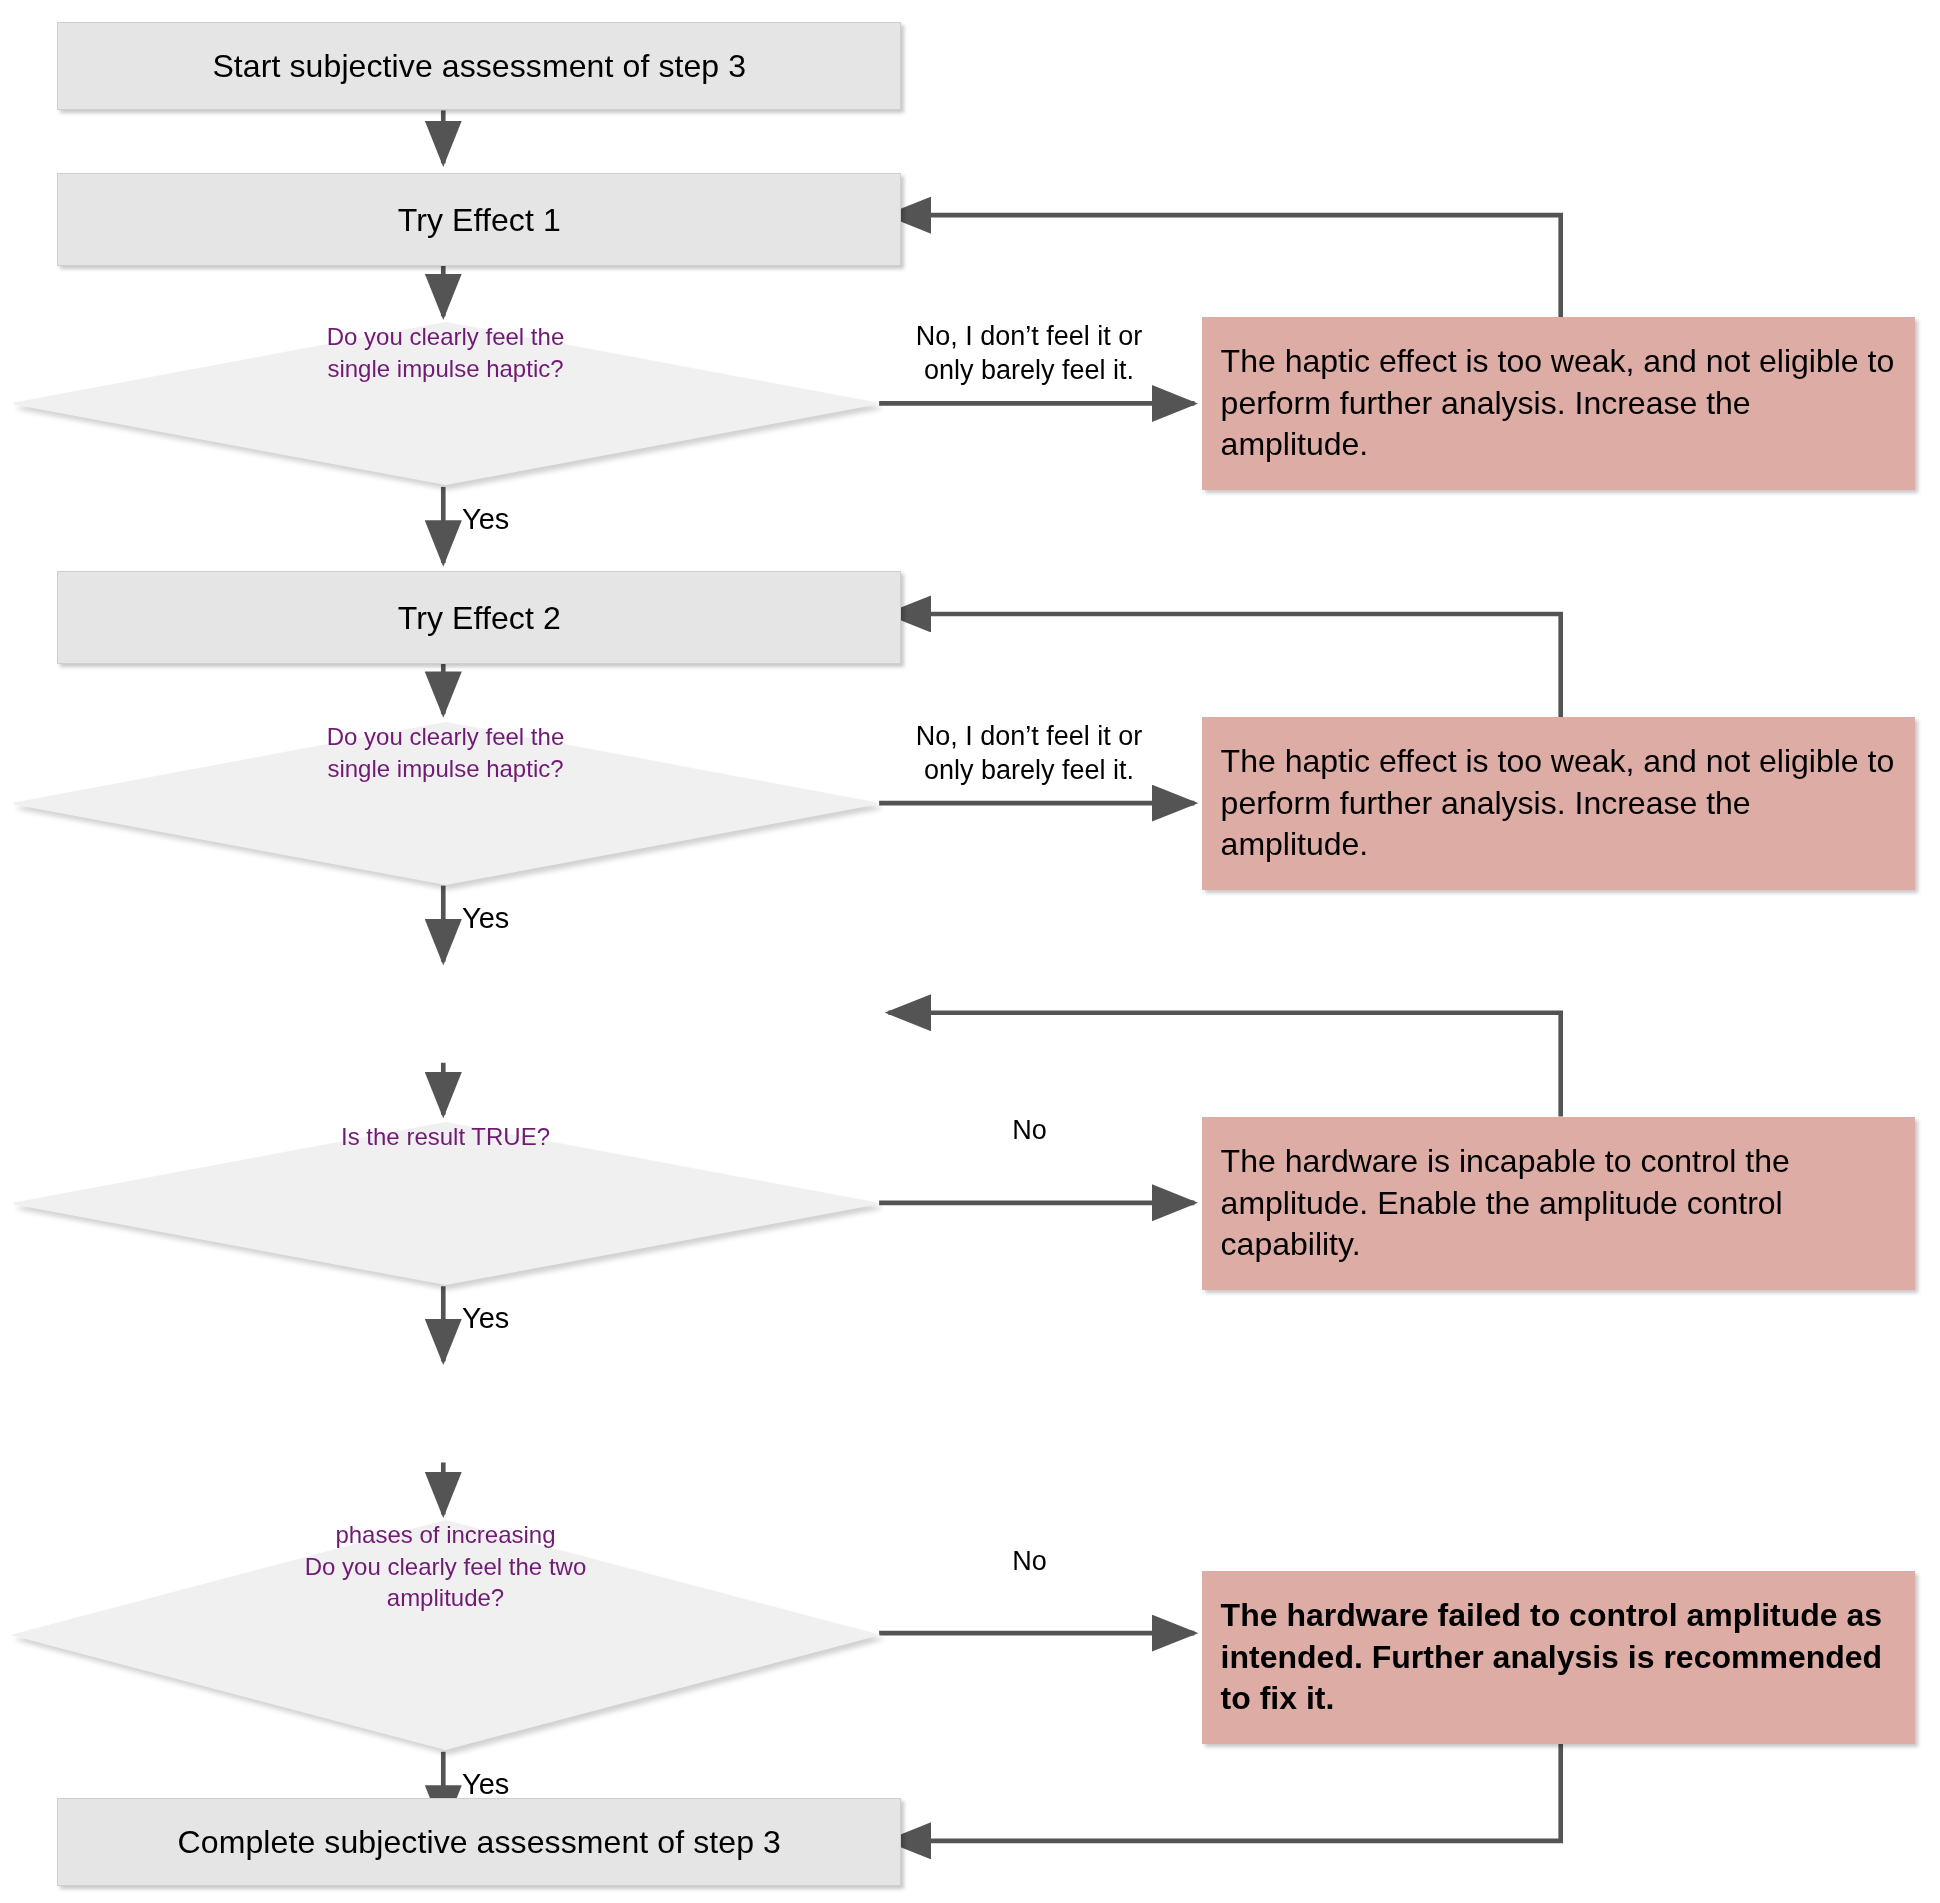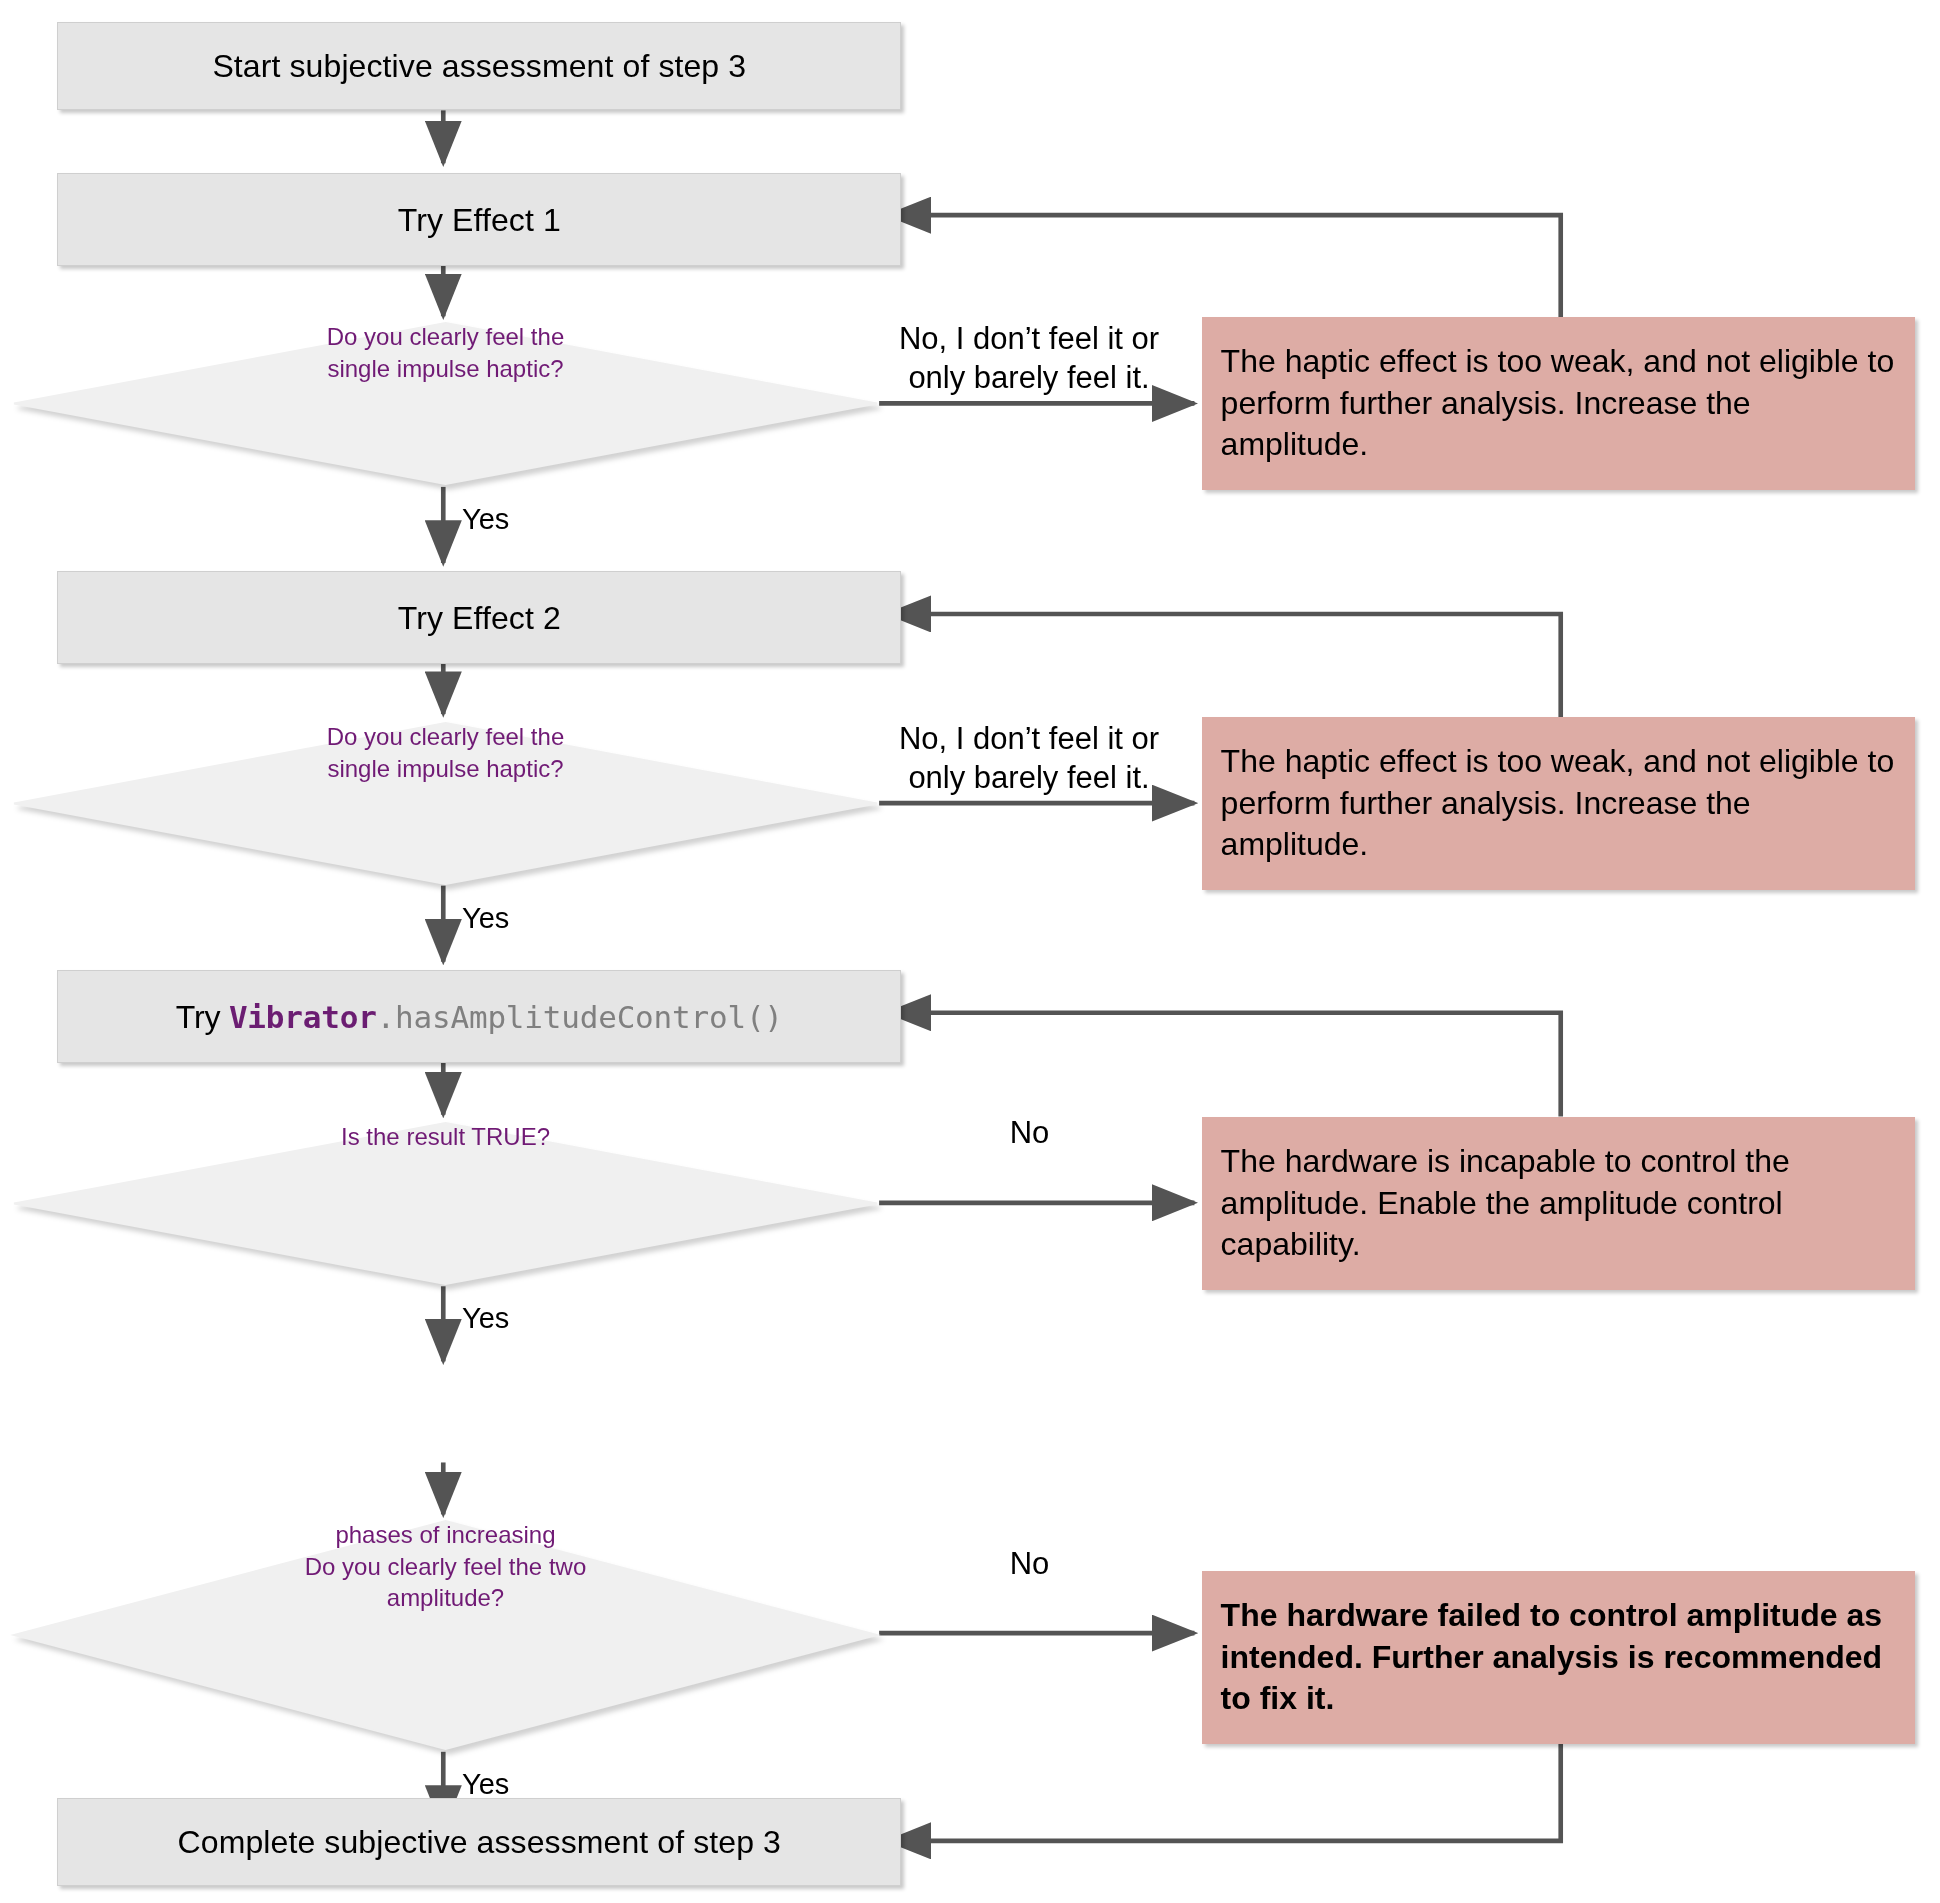--- a/index.html
+++ b/index.html
@@ -70,21 +70,21 @@
     color:#000000;
     font-size:32px;
     line-height:1.30;
     text-align:left;
   }
 
   
   .edge-label{
     position:absolute;
     color:#000000;
-    font-size:31px;
+    font-size:27px;
     line-height:1.26;
     text-align:center;
     white-space:nowrap;
   }
   .edge-label.yes{font-size:29px;}
 
   
   #wires{position:absolute;left:0;top:0;width:1940px;height:1903px;pointer-events:none;}
 </style>
 </head>
@@ -165,25 +165,20 @@
       <polygon points="467.5,2 933,89 467.5,176 2,89" fill="#f0f0f0" stroke="#f0f0f0" stroke-width="2" style="filter:drop-shadow(4px 5px 3px rgba(0,0,0,0.18));"></polygon>
     </svg>
     <div class="diamond-label">
       <div>
         <div>Do you clearly feel the</div>
         <div>single impulse haptic?</div>
       </div>
     </div>
   </div>
 
-  <div class="node-box code-box" style="left:21.3px;top:970px;width:844px;height:93px;">
-    <span>
-      <span class="code-kw">Try </span><span class="code-cls">Vibrator</span><span class="code-mth">.hasAmplitudeControl()</span>
-    </span>
-  </div>
 
   <div class="diamond-wrap" style="left:12px;top:1121px;width:867px;height:165px;">
     <svg width="867" height="165" viewBox="0 0 935 178" xmlns="http://www.w3.org/2000/svg">
       <polygon points="467.5,2 933,89 467.5,176 2,89" fill="#f0f0f0" stroke="#f0f0f0" stroke-width="2" style="filter:drop-shadow(4px 5px 3px rgba(0,0,0,0.18));"></polygon>
     </svg>
     <div class="diamond-label">
       <div>
         <div>Is the result TRUE?</div>
       </div>
     </div>

